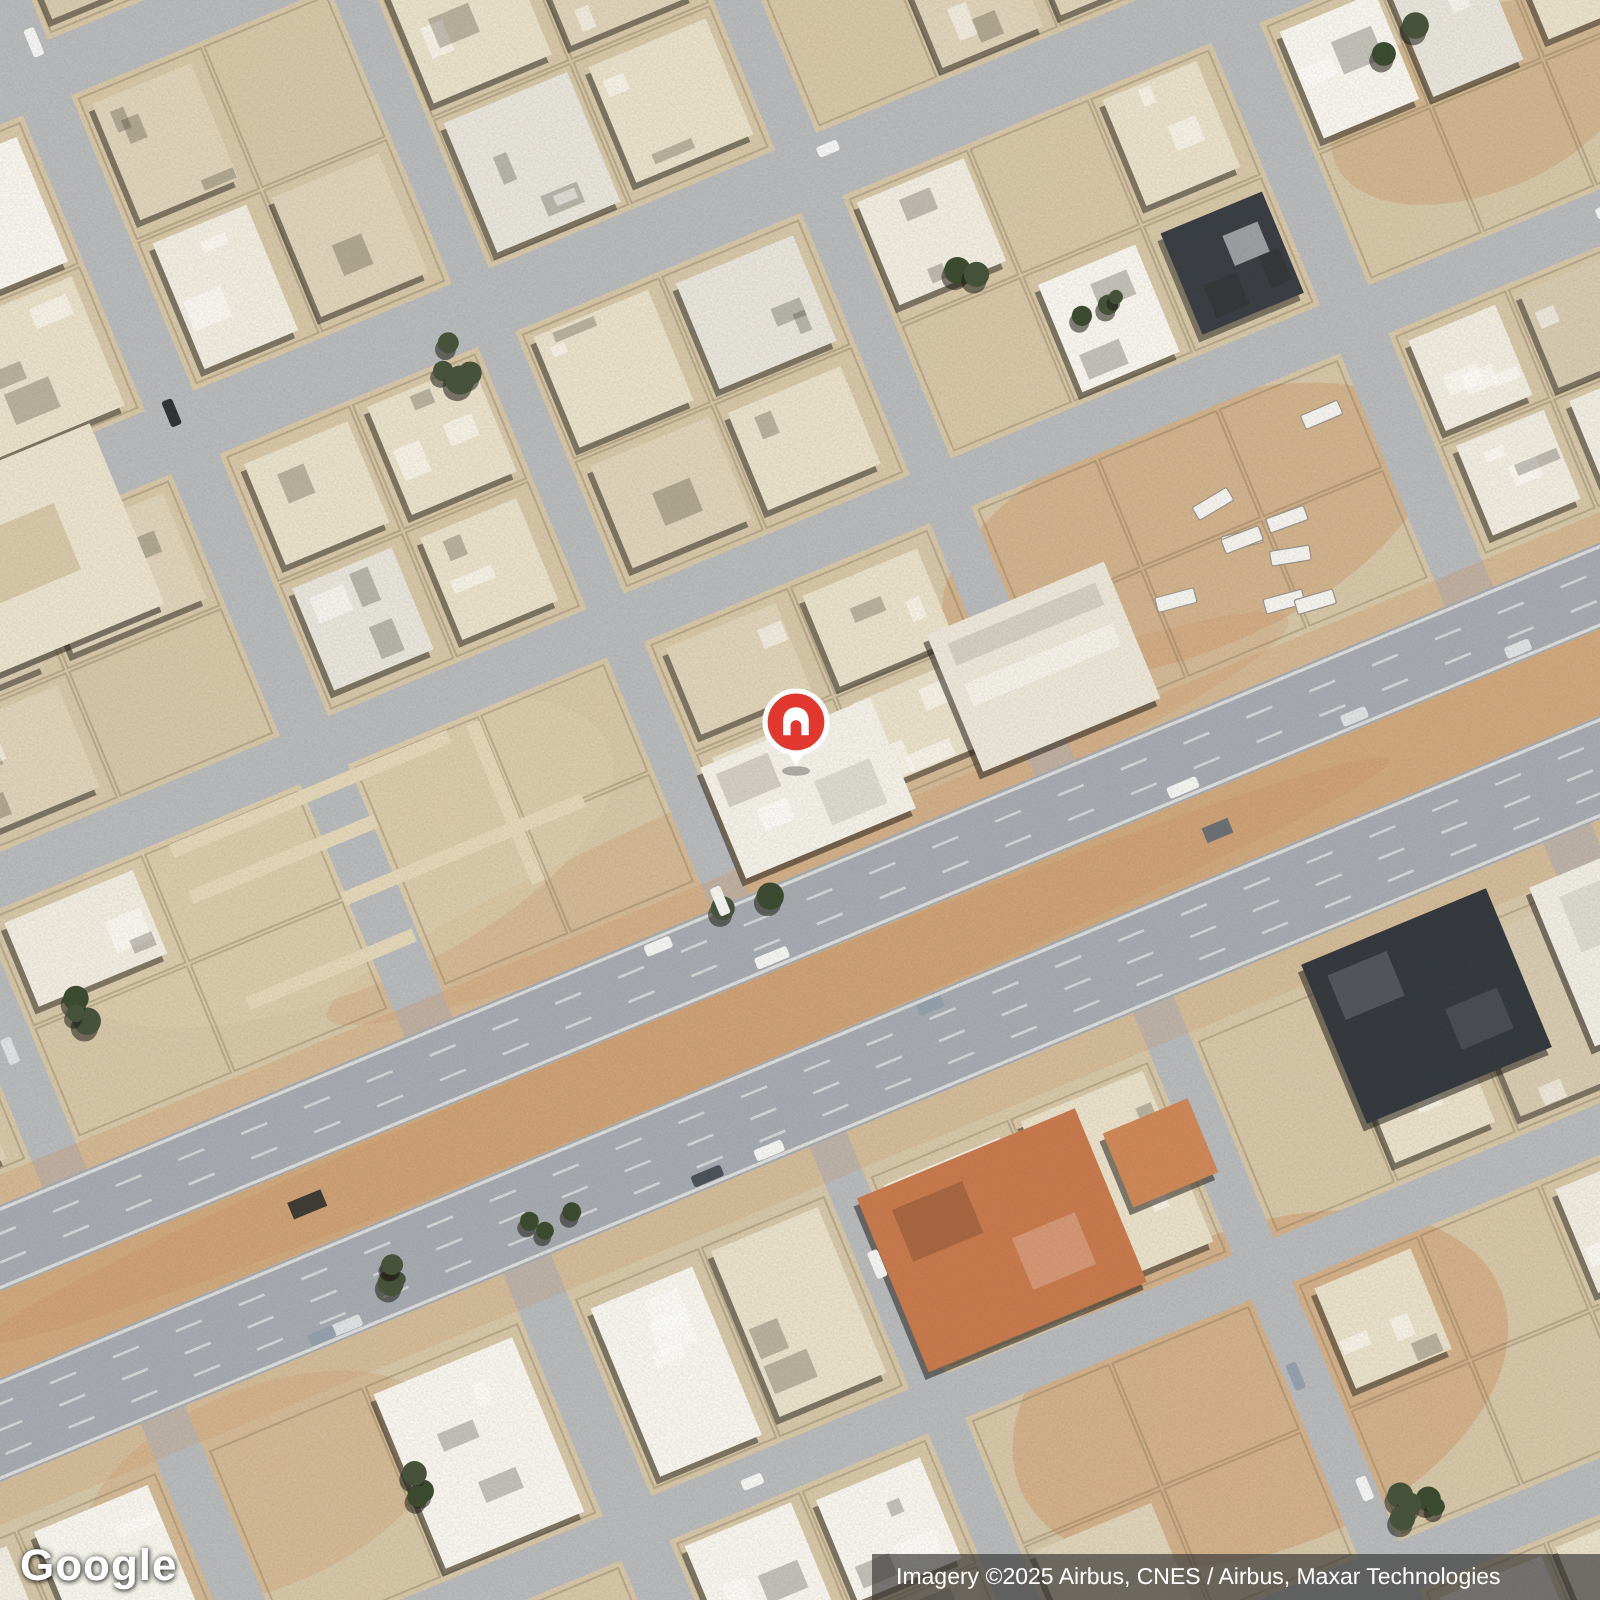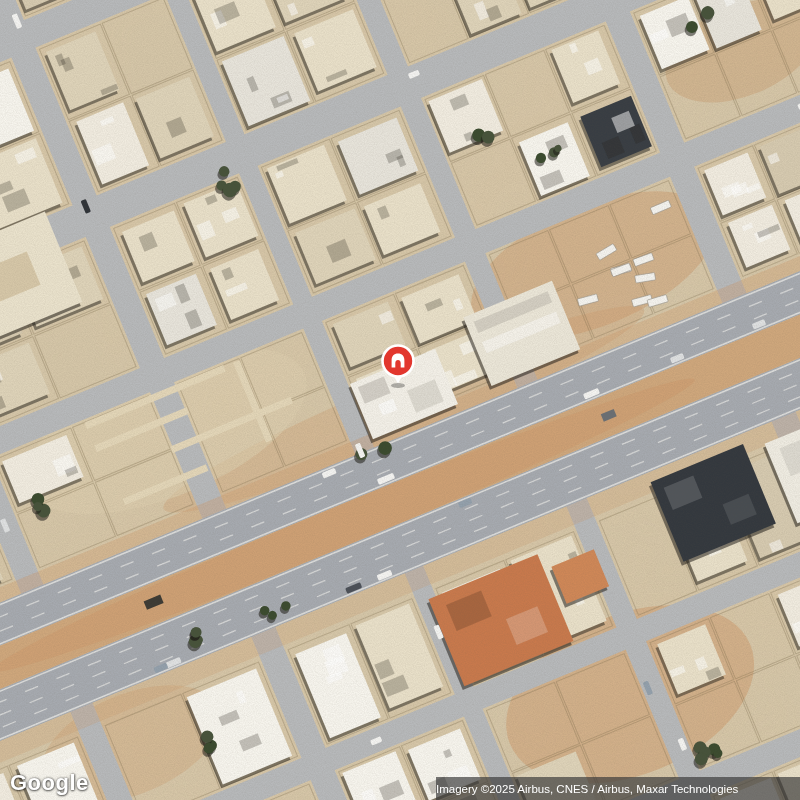--- a/index.html
+++ b/index.html
@@ -13,21 +13,21 @@
   .google-logo{
     position:absolute;left:10px;top:770px;
     font-size:22px;font-weight:bold;color:#fff;letter-spacing:0.5px;
     text-shadow:0 1px 2px rgba(0,0,0,.5), 0 0 3px rgba(0,0,0,.4), 1px 0 2px rgba(0,0,0,.35);
     user-select:none;
   }
   .attr-bar{
     position:absolute;left:436px;top:777px;right:0;height:23px;
     background:rgba(56,56,56,.68);
     display:flex;align-items:center;
-    padding-left:0;box-sizing:border-box;
+    padding-left:12px;box-sizing:border-box;
   }
   .attr-bar span{
     color:#fff;font-size:11.5px;white-space:nowrap;
     font-family:"Liberation Sans", sans-serif;
   }
   .marker{
     position:absolute;width:44px;height:58px;cursor:pointer;
   }
 </style>
 </head>

